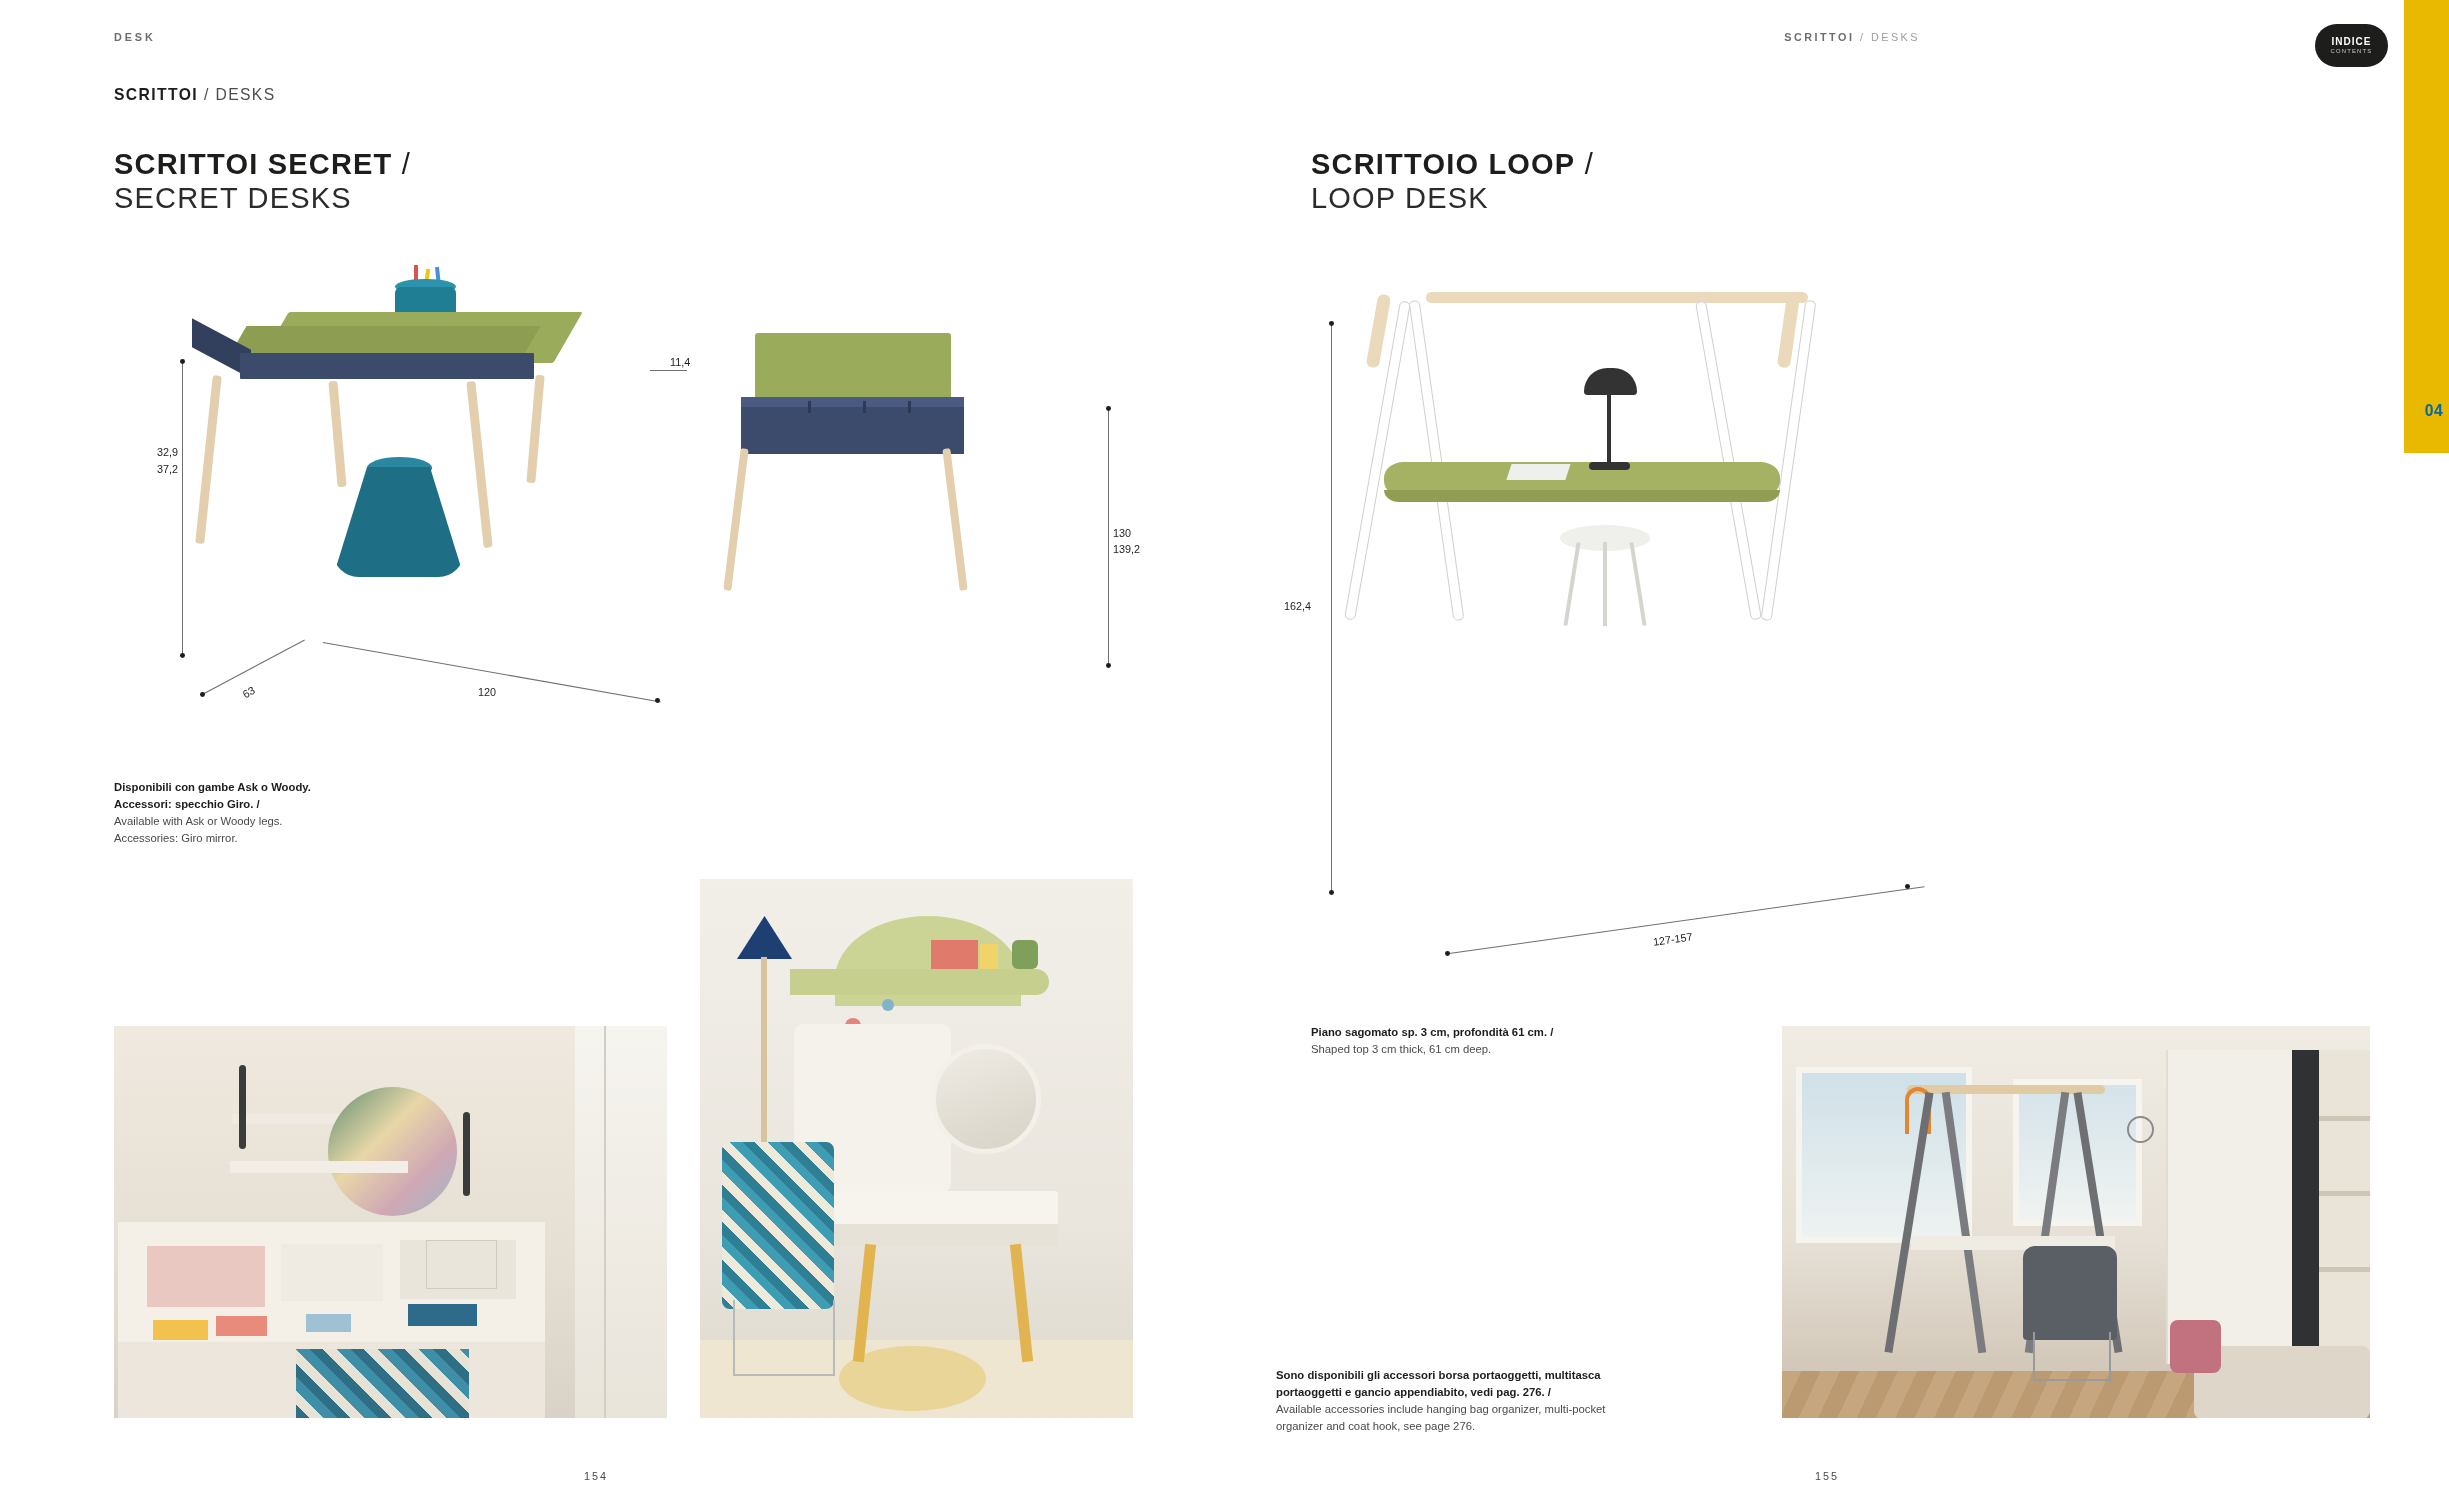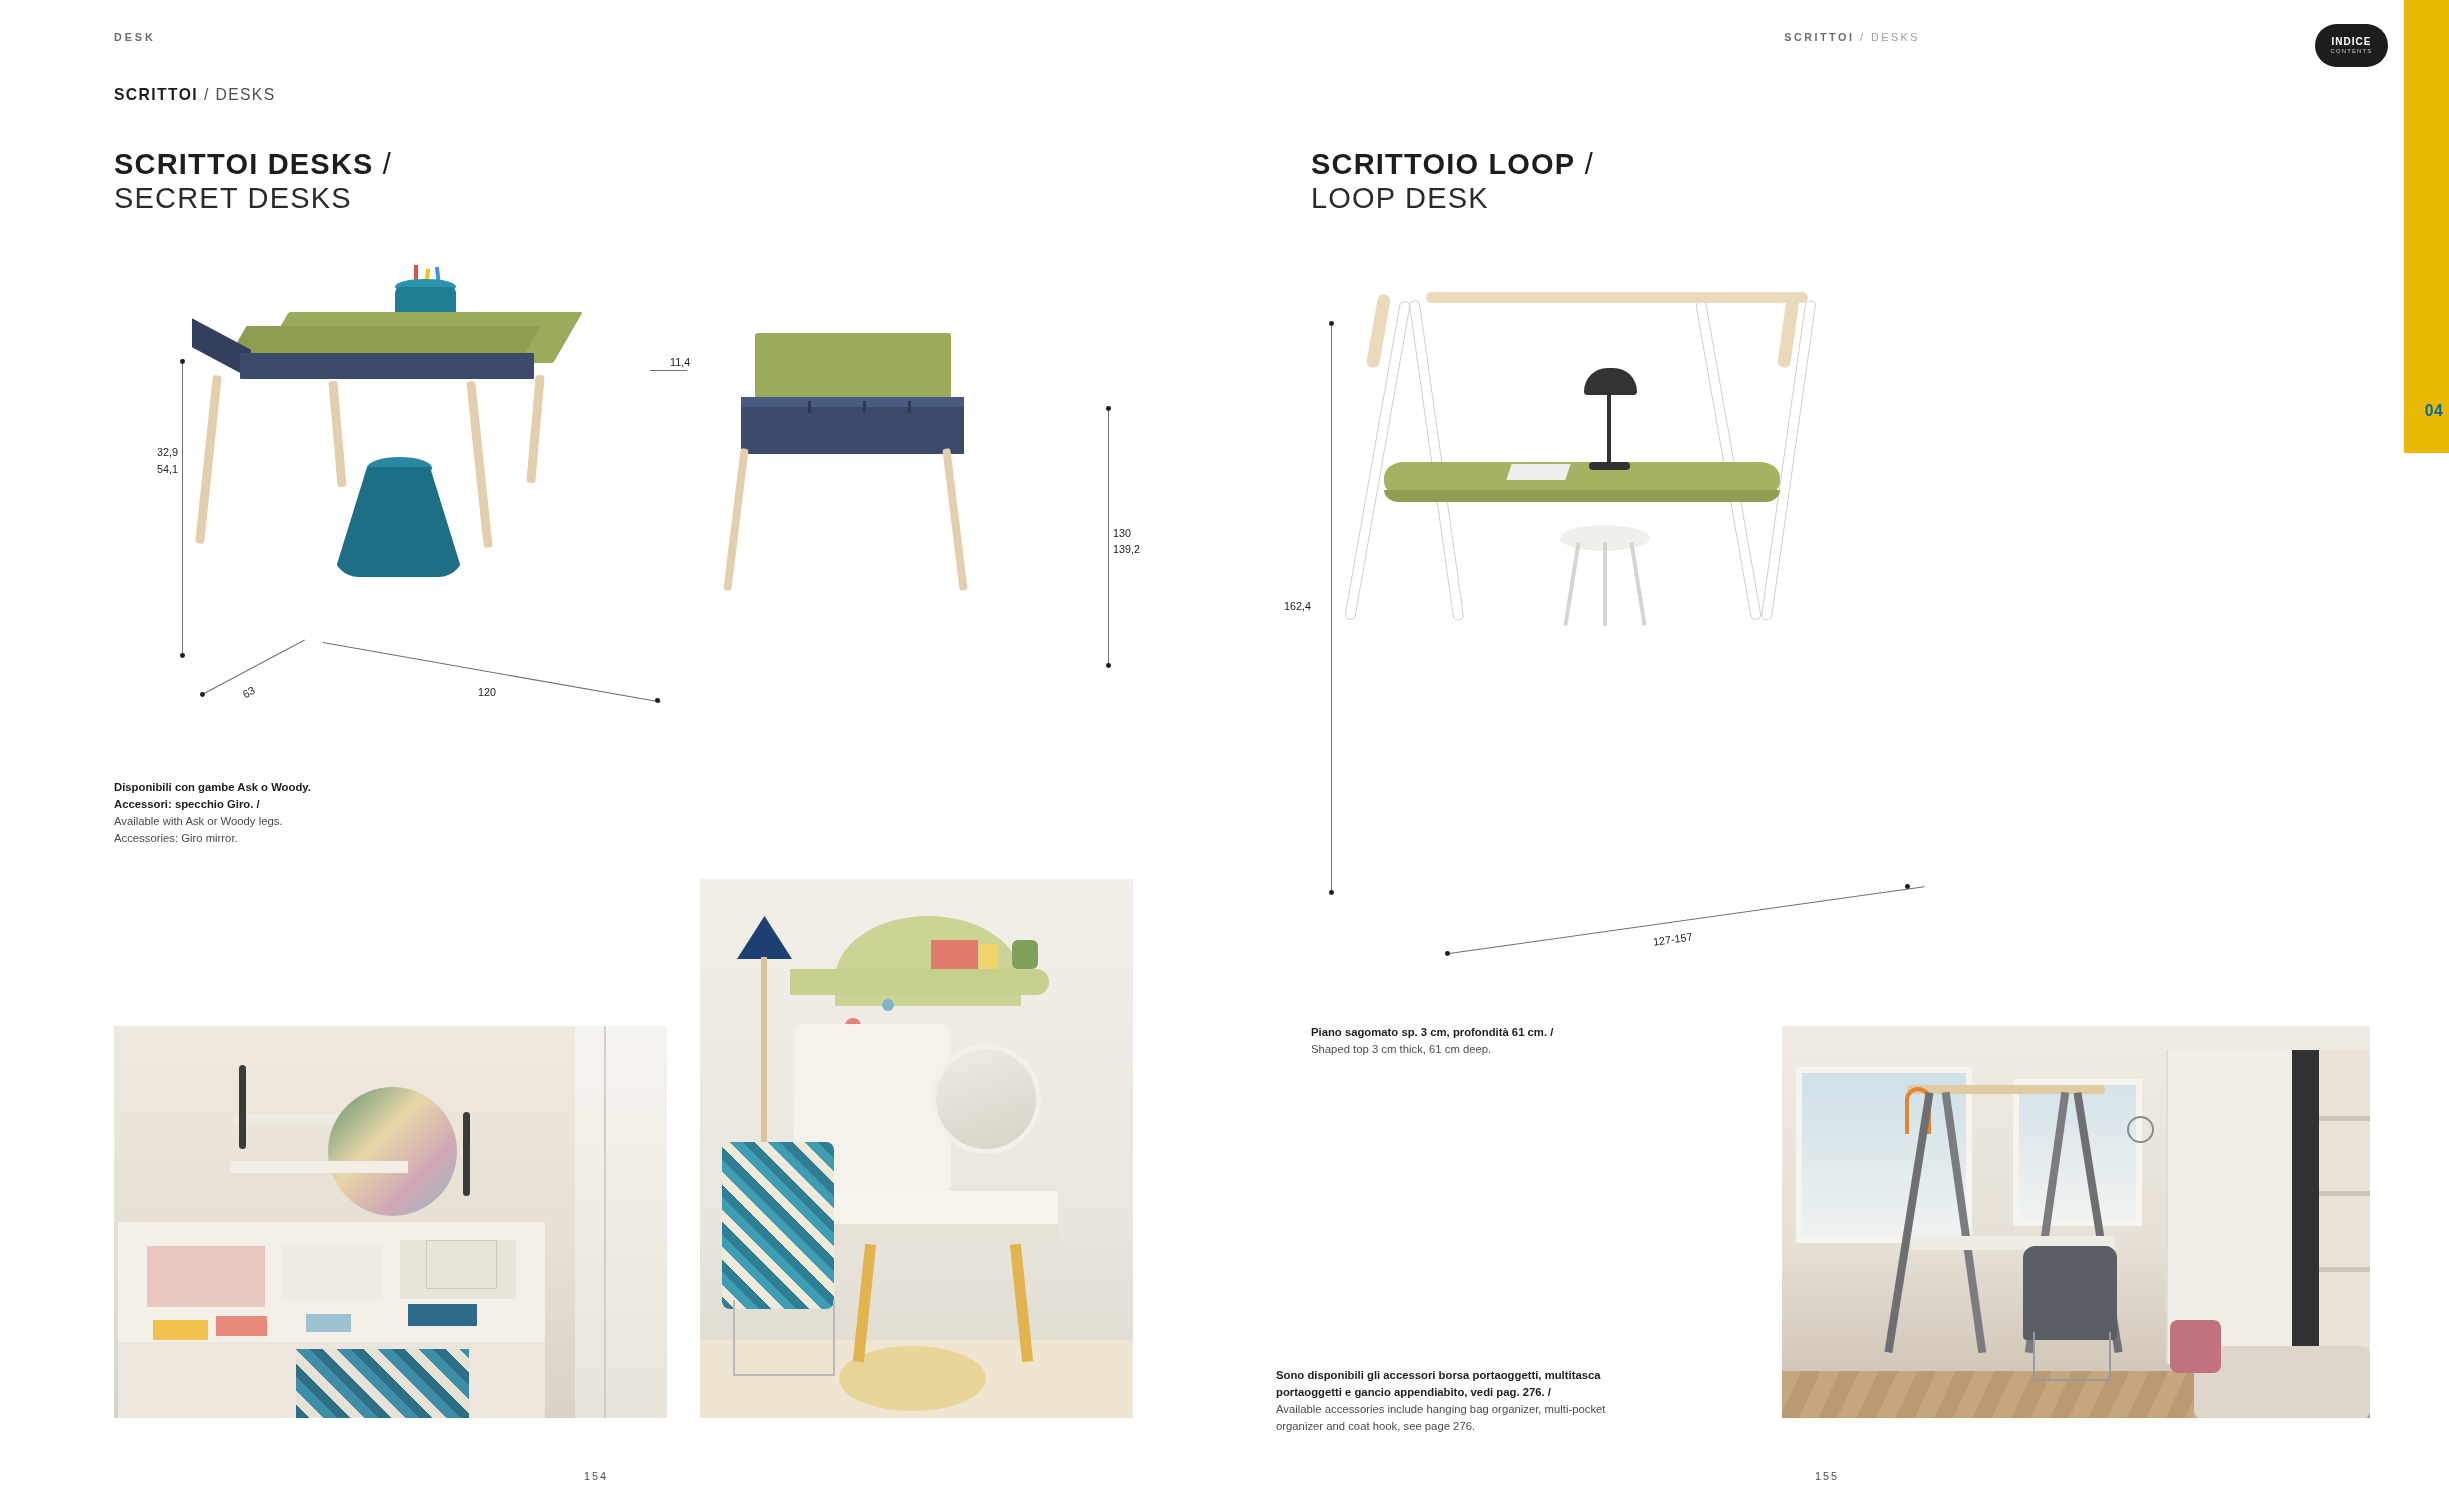--- a/index.html
+++ b/index.html
@@ -255,21 +255,21 @@
   </div>
 
   <div class="tab-bar"></div>
   <div class="tab-number">04</div>
   <div class="indice-badge">
     <span class="l1">INDICE</span>
     <span class="l2">CONTENTS</span>
   </div>
 
   <div class="col-title" id="title-left">
-    <span class="it"><span>SCRITTOI DESKS</span><span class="slash"> /</span></span>
+    <span class="it"><span>SCRITTOI SECRET</span><span class="slash"> /</span></span>
     <span class="en">SECRET DESKS</span>
   </div>
 
   <div class="col-title" id="title-right">
     <span class="it"><span>SCRITTOIO LOOP</span><span class="slash"> /</span></span>
     <span class="en">LOOP DESK</span>
   </div>
 
   <div class="illus" id="desk-secret">
     <div class="paper"></div>
@@ -290,21 +290,21 @@
     <div class="pouf"></div>
   </div>
 
   <div class="dim-line dim-h" style="left:650px; top:370px; width:37px;"></div>
   <div class="dim-label" style="left:670px; top:356px;">11,4</div>
 
   <div class="dim-line dim-v" style="left:182px; top:363px; height:294px;"></div>
   <div class="dim-dot" style="left:180px; top:359px;"></div>
   <div class="dim-dot" style="left:180px; top:653px;"></div>
   <div class="dim-label" style="left:145px; top:446px; text-align:right; width:33px;">32,9</div>
-  <div class="dim-label" style="left:145px; top:463px; text-align:right; width:33px;">54,1</div>
+  <div class="dim-label" style="left:145px; top:463px; text-align:right; width:33px;">37,2</div>
 
   <div class="dim-line dim-h dim-rot" style="left:202px; top:694px; width:116px; transform:rotate(-28deg);"></div>
   <div class="dim-label" style="left:243px; top:686px; transform:rotate(-28deg);">63</div>
   <div class="dim-dot" style="left:200px; top:692px;"></div>
 
   <div class="dim-line dim-h dim-rot" style="left:323px; top:642px; width:343px; transform:rotate(10deg);"></div>
   <div class="dim-label" style="left:478px; top:686px;">120</div>
   <div class="dim-dot" style="left:655px; top:698px;"></div>
 
   <div class="illus" id="desk-open">

